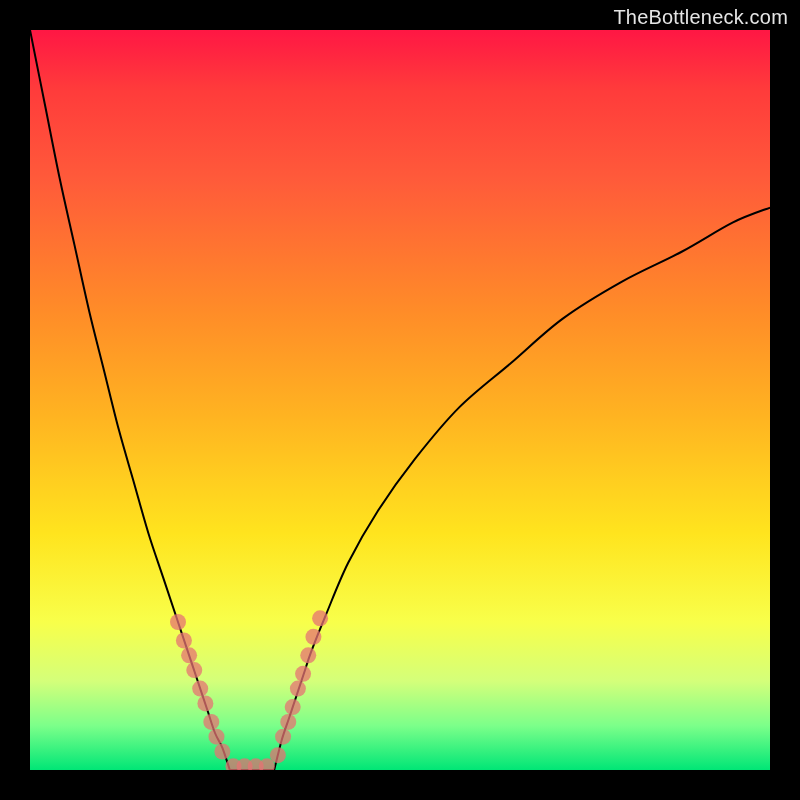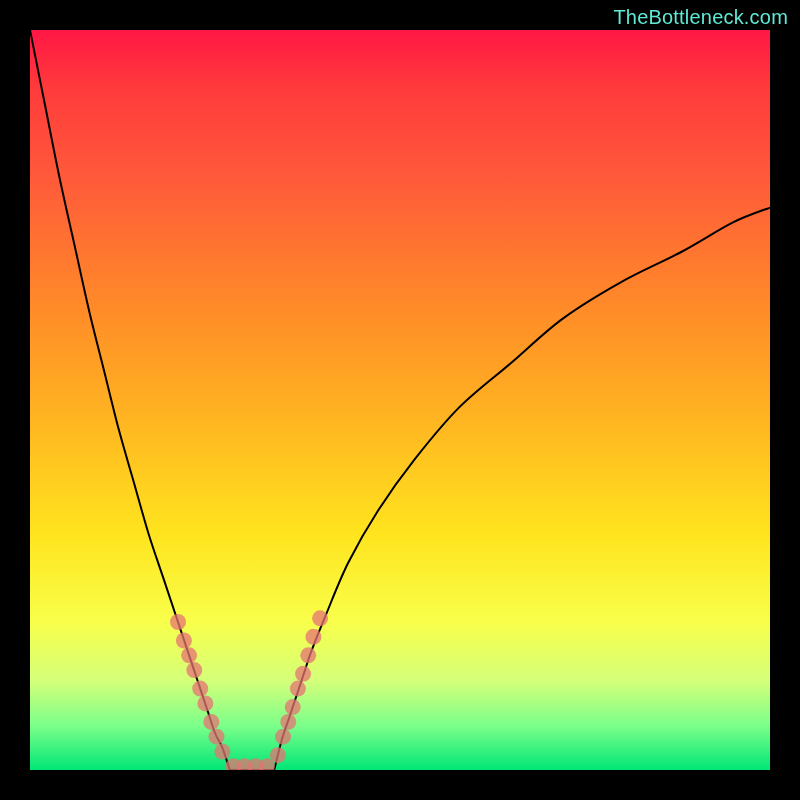--- a/index.html
+++ b/index.html
@@ -27,21 +27,21 @@
       #f8ff4a 80%,
       #d4ff7a 88%,
       #7cff8a 94%,
       #00e676 100%
     );
   }
   .watermark {
     position: absolute;
     top: 6px;
     right: 12px;
-    color: #5eead4;
+    color: #e5e5e5;
     font-size: 20px;
     letter-spacing: 0.2px;
     z-index: 10;
   }
   svg.curves {
     position: absolute;
     left: 0;
     top: 0;
     width: 740px;
     height: 740px;

